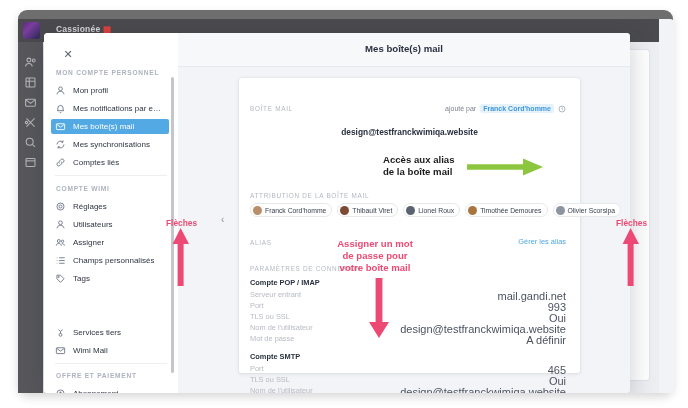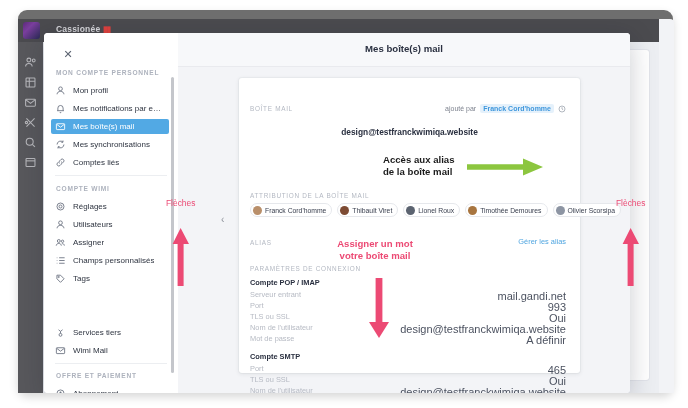--- a/index.html
+++ b/index.html
@@ -348,23 +348,24 @@
   .anno-text-pink {
     font-size: 9.6px;
     font-weight: bold;
     color: #ec4a74;
     line-height: 12px;
     white-space: nowrap;
     text-align: center;
   }
   .anno-label-pink {
     font-size: 8.4px;
-    font-weight: normal;
+    font-weight: bold;
     color: #ec4a74;
     white-space: nowrap;
+    margin-top: 20px;
   }
 </style>
 </head>
 <body>
 
 <div id="root">
 
   <div class="browser-frame">
     <div class="browser-inner">
 
@@ -666,20 +667,21 @@
   <div class="anno anno-text-black" style="left:383px; top:154px;">
     <div>Accès aux alias</div>
     <div>de la boîte mail</div>
   </div>
   <svg class="anno" style="left:467px; top:157px; width:78px; height:20px;" viewBox="0 0 78 20">
     <path d="M0 7.2 L56 7.2 L56 1.4 L76 10 L56 18.6 L56 12.8 L0 12.8 Z" fill="#8cc63f"></path>
   </svg>
 
   <div class="anno anno-text-pink" style="left:320px; top:238px; width:110px; text-align:center;">
     <div>Assigner un mot</div>
+    <div>de passe pour</div>
     <div>votre boîte mail</div>
   </div>
   <svg class="anno" style="left:368px; top:278px; width:22px; height:62px;" viewBox="0 0 22 62">
     <path d="M7.6 0 L14.4 0 L14.4 44 L21 44 L11 60 L1 44 L7.6 44 Z" fill="#ec4a74"></path>
   </svg>
 
   <div class="anno anno-label-pink" style="left:166px; top:198px;">Flèches</div>
   <svg class="anno" style="left:172px; top:228px; width:18px; height:58px;" viewBox="0 0 18 58">
     <path d="M5.6 58 L11.6 58 L11.6 16 L17 16 L8.6 0 L0.6 16 L5.6 16 Z" fill="#ec4a74"></path>
   </svg>

